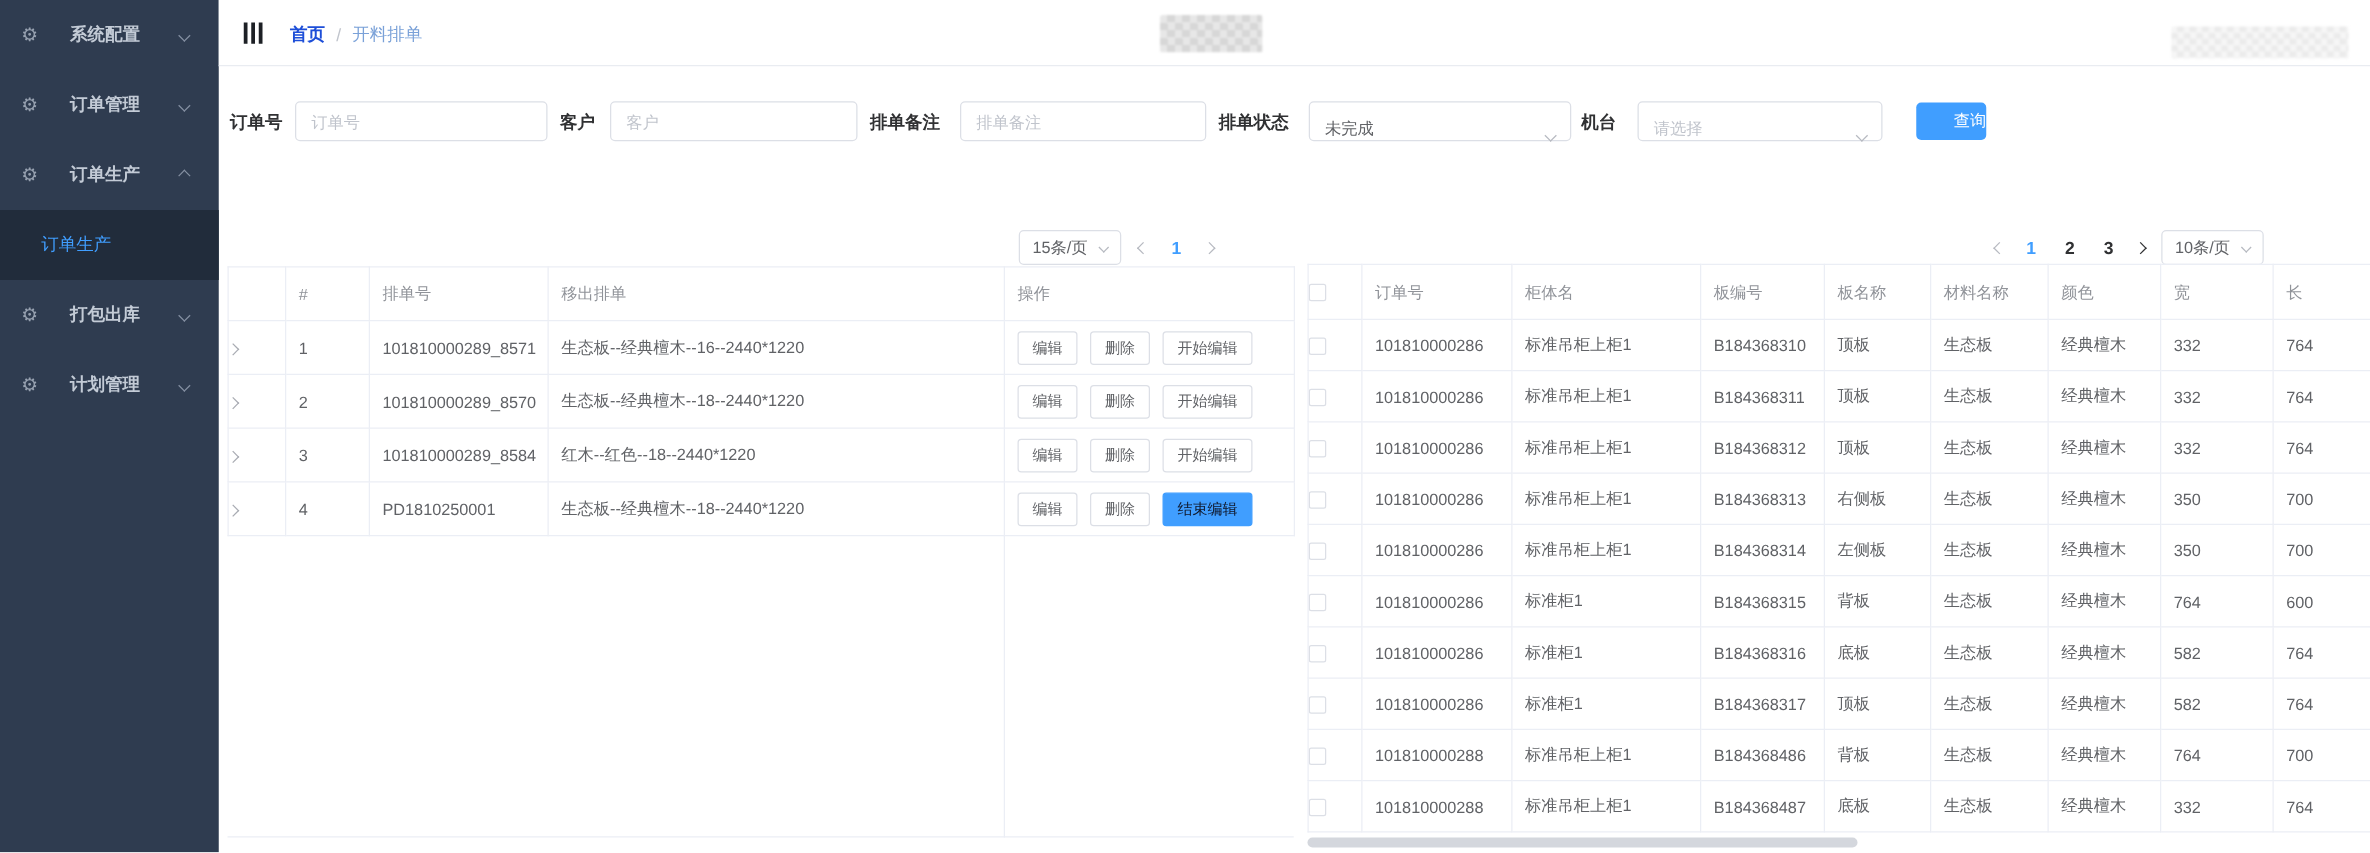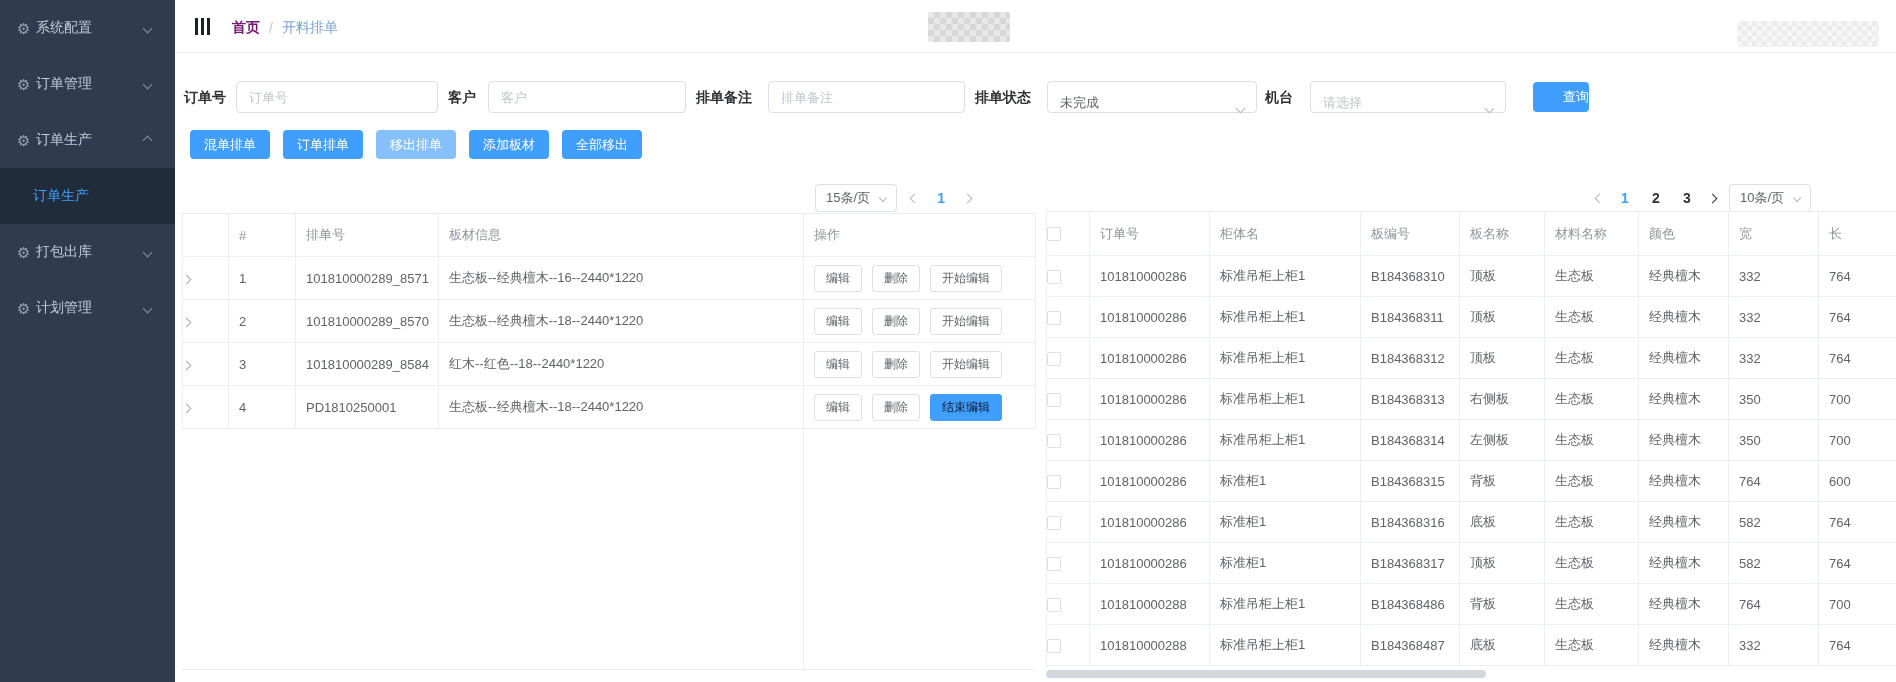--- a/index.html
+++ b/index.html
@@ -12,21 +12,21 @@
   
   .sidebar {
     position:absolute; left:0; top:0; width:175px; height:682px;
     background:var(--sidebar_bg); display:flex; flex-direction:column;
   }
   .side-item {
     position:relative; height:56px; display:flex; align-items:center;
     color:var(--sidebar_text); font-size:14px; cursor:pointer;
   }
   .side-item .gear { position:absolute; left:17px; width:18px; font-size:15px; color:#97a1b0; line-height:1; }
-  .side-item .side-label { position:absolute; left:36px; }
+  .side-item .side-label { position:absolute; left:56px;font-weight:bold; }
   .side-item .chev { position:absolute; right:24px; }
   .side-sub {
     height:56px; display:flex; align-items:center;
     background:var(--submenu_bg); color:var(--accent); font-size:14px; cursor:pointer;
   }
   .side-sub span { padding-left:33px; }
   
   .chev { display:inline-block; width:7px; height:7px;
     border-left:1.5px solid #8691a3; border-bottom:1.5px solid #8691a3; }
   .chev-down { transform:rotate(-45deg); }
@@ -34,21 +34,21 @@
   .chev-left { transform:rotate(45deg); }
   .chev-right { transform:rotate(-135deg); }
   .chev-grey { border-color:#b6b9c0; }
   .chev-dark { border-color:#303133; }
   
   .topbar { position:absolute; left:175px; top:0; right:0; height:53px;
     background:#fff; border-bottom:1px solid #e9ecf1; }
   .collapse-icon { position:absolute; left:20px; top:18px; display:flex; gap:3px; cursor:pointer; }
   .collapse-icon i { display:block; width:3px; height:17px; background:#1d2025; }
   .breadcrumb { position:absolute; left:57px; top:19px; font-size:14px; display:flex; gap:9px; align-items:center; }
-  .bc-home { color:#701a75; font-weight:600; cursor:pointer; }
+  .bc-home { color:#1d4ed8; font-weight:600; cursor:pointer; }
   .bc-sep { color:#c0c4cc; }
   .bc-cur { color:var(--breadcrumb_current); }
   .redact { position:absolute; border-radius:2px;
     background:repeating-conic-gradient(#d7d7d7 0% 25%, #e7e7e7 0% 50%) 0 0/12px 12px;
     filter:blur(0.7px); }
   .redact-center { left:753px; top:12px; width:82px; height:30px; }
   .redact-right { left:1562px; top:21px; width:142px; height:26px;
     background:repeating-conic-gradient(#ebebeb 0% 25%, #f6f6f6 0% 50%) 0 0/10px 10px; }
   
   .f-label { position:absolute; top:89px; font-size:14px; font-weight:700; color:#303133; }
@@ -185,27 +185,20 @@
       <i class="chev chev-down chev-grey"></i>
     </div>
     <span class="f-label" style="left:1265px">机台</span>
     <div class="f-select" style="left:1310px;width:196px">
       <span class="val placeholder">请选择</span>
       <i class="chev chev-down chev-grey"></i>
     </div>
     <button class="search-btn">查询</button>
   </div>
 
-  <div class="actions" id="actions">
-      <button class="act-btn">混单排单</button>
-      <button class="act-btn">订单排单</button>
-      <button class="act-btn disabled">移出排单</button>
-      <button class="act-btn">添加板材</button>
-      <button class="act-btn">全部移出</button>
-    </div>
 
   <div class="pag pag-left">
     <div class="size-select">
       <span>15条/页</span>
       <i class="chev chev-down chev-grey"></i>
     </div>
     <span class="pag-arrow">
         <i class="chev chev-left chev-grey"></i>
       </span>
     <span class="pag-num active">1</span>
@@ -220,21 +213,21 @@
         <col style="width:67px">
         <col style="width:143px">
         <col style="width:365px">
         <col style="width:232px">
       </colgroup>
     <thead id="left-thead">
         <tr>
           <th></th>
           <th>#</th>
           <th>排单号</th>
-          <th>板材信息</th>
+          <th>移出排单</th>
           <th>操作</th>
         </tr>
       </thead>
     <tbody id="left-tbody">
         <tr>
           <td class="cell-center"><i class="expand-ic"></i></td>
           <td>1</td>
           <td>101810000289_8571</td>
           <td>生态板--经典檀木--16--2440*1220</td>
           <td><button class="op-btn">编辑</button><button class="op-btn">删除</button><button class="op-btn">开始编辑</button></td>

